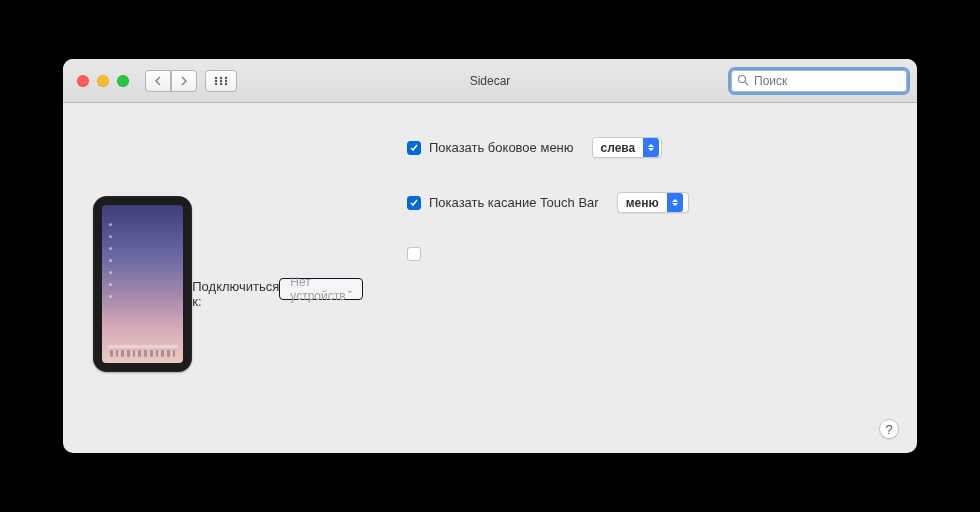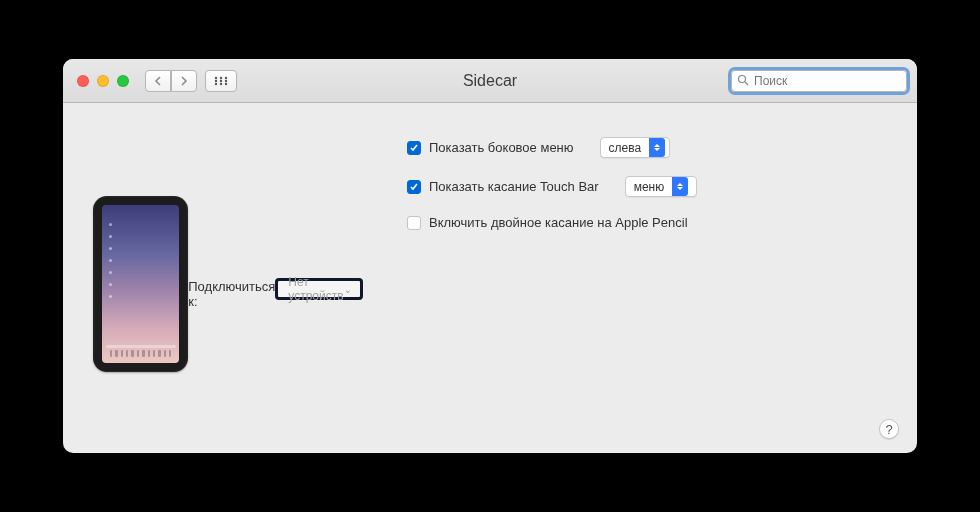--- a/index.html
+++ b/index.html
@@ -65,21 +65,21 @@
       background: linear-gradient(#fff,#f0f0f0);
       border: 1px solid #b5b5b5;
       border-radius: 4px;
       display: flex; align-items: center; justify-content: center;
     }
     .grid-btn svg { fill: #555; }
     .title {
       position: absolute;
       left: 0; right: 0;
       text-align: center;
-      font-size: 16px;
+      font-size: 12px;
       color: #3c3c3c;
       pointer-events: none;
     }
     .search-wrap {
       margin-left: auto;
       position: relative;
     }
     .search-input {
       width: 176px;
       height: 22px;
@@ -153,37 +153,37 @@
     }
     .connect-label {
       margin-top: 20px;
       font-size: 13px;
       color: #333;
     }
     .device-select {
       margin-top: 10px;
       width: 140px;
       height: 22px;
-      border: 3px solid #0f172a;
+      border: 1px solid #0f172a;
       border-radius: 4px;
       background: #f5f5f5;
       display: flex;
       align-items: center;
       justify-content: space-between;
       padding: 0 8px 0 10px;
       color: #a0a0a0;
       font-size: 12px;
     }
     .device-select .chev { font-size: 10px; }
     .right-col {
       flex: 1;
       padding-top: 6px;
       display: flex;
       flex-direction: column;
-      gap: 18px;
+      gap: 34px;
     }
     .opt-row {
       display: flex;
       align-items: center;
       gap: 8px;
     }
     .checkbox {
       width: 14px; height: 14px;
       border-radius: 3px;
       border: 1px solid #c4c4c4;
@@ -204,22 +204,23 @@
     }
     .dropdown {
       height: 21px;
       border: 1px solid #c9c9c9;
       border-radius: 4px;
       background: #fff;
       display: flex;
       align-items: center;
       padding-left: 8px;
       font-size: 12px;
-      margin-left: 18px;
+      margin-left: 10px;
       box-shadow: 0 1px 1px rgba(0,0,0,0.05);
+      font-weight: bold;
     }
     .dropdown .dd-arrows {
       width: 16px;
       height: 19px;
       background: #2e78ff;
       border-radius: 0 3px 3px 0;
       margin-left: 8px;
       display: flex;
       flex-direction: column;
       align-items: center;
@@ -359,19 +360,18 @@
           <span>меню</span>
           <div class="dd-arrows">
               <span class="up"></span>
               <span class="dn"></span>
             </div>
         </div>
       </div>
 
       <div class="opt-row">
         <div class="checkbox"></div>
-        <span class="opt-label">Включить двойное касание на Apple Pencil</span>
       </div>
     </div>
 
     <div class="help-btn">?</div>
   </div>
 </div>
 
 </body></html>

